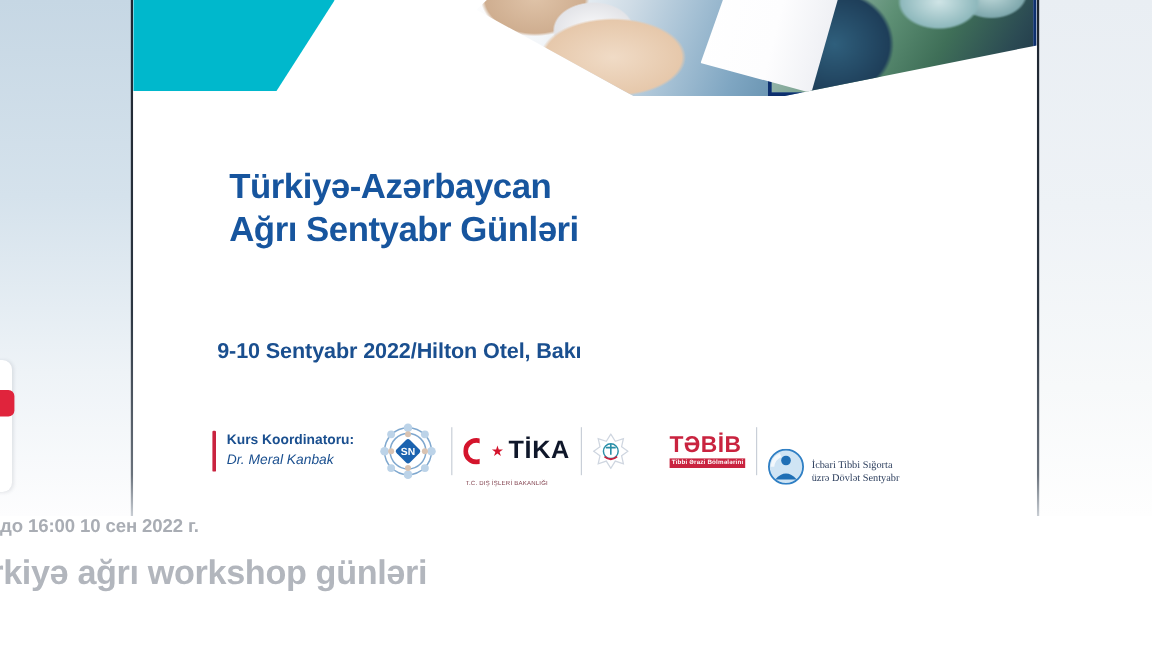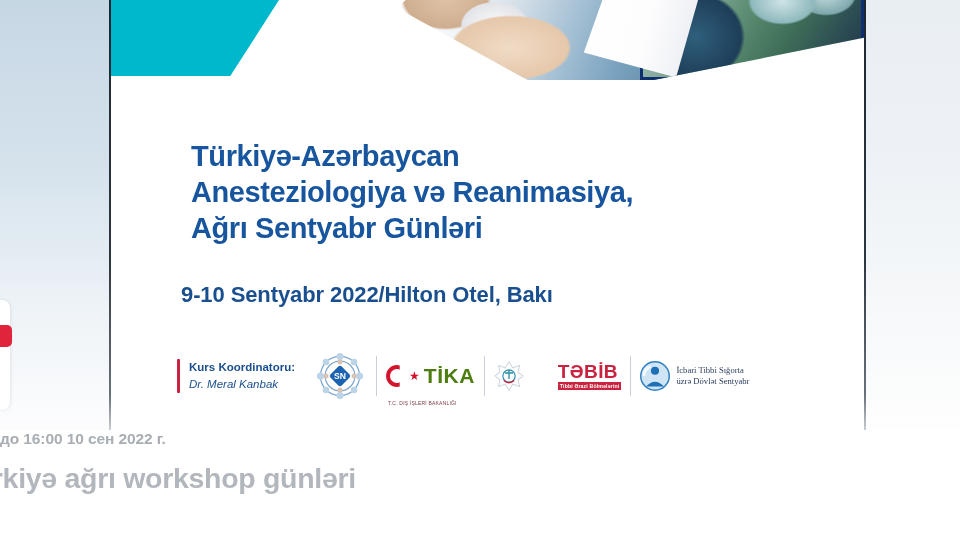--- a/index.html
+++ b/index.html
@@ -103,21 +103,21 @@
     color: #17559e;
     font-stretch: condensed;
     margin-top: 12px;
   }
   #poster-title .tline { display: block; white-space: nowrap; }
 
   #poster-subtitle {
     position: absolute;
     left: 70px; top: 282px;
     font-weight: bold;
-    font-size: 22px;
+    font-size: 18px;
     letter-spacing: -0.1px;
     color: #1a4f8f;
     white-space: nowrap;
   }
 
   
   #poster-footer {
     position: absolute;
     left: 66px; top: 348px;
     width: 640px; height: 56px;
@@ -158,41 +158,41 @@
   #tika-crescent::before {
     content: ""; position: absolute; inset: 0;
     border-radius: 50%;
     border: 4.5px solid #d4142c;
     clip-path: polygon(0 0, 62% 0, 62% 100%, 0 100%);
   }
   #tika-star {
     color: #d4142c; font-size: 12px; line-height: 1; flex: none; margin: 0 1px 0 -2px;
   }
   #tika-word {
-    font-size: 21px; font-weight: bold; color: #4d7c0f; letter-spacing: 0.5px;
+    font-size: 21px; font-weight: bold; color: #0f172a; letter-spacing: 0.5px;
   }
   #tika-tagline {
     position: absolute; left: 2px; bottom: -2px;
     font-size: 5px; color: #7d3a47; white-space: nowrap; letter-spacing: .2px;
   }
   
   #logo-tebib { gap: 5px; }
   #tebib-mark {
     width: 30px; height: 30px; flex: none;
   }
   #tebib-words { display: flex; flex-direction: column; margin-left: 29px; }
   #tebib-word {
     font-size: 19px; font-weight: bold; color: #c9233f; letter-spacing: .4px; line-height: 19px;
   }
   #tebib-tagline {
     font-size: 5.2px; font-weight: bold; color: #7a2030; letter-spacing: .15px;
     background: #c9233f; color: #fff; padding: 1px 2px; margin-top: 1px;
   }
   
-  #logo-itsda { gap: 6px; }
+  #logo-itsda { gap: 6px; align-items: flex-end; }
   #itsda-mark { width: 30px; height: 30px; flex: none; }
   #itsda-words { display: flex; flex-direction: column; }
   .itsda-line {
     font-family: "Liberation Serif", serif;
     font-size: 8.6px; color: #2b3d5c; line-height: 11px; white-space: nowrap;
   }
 
   
   #event-datetime {
     position: absolute;
@@ -249,21 +249,20 @@
     <div id="poster-cyan-shape" style="background:#00b8cc"></div>
 
     <div id="poster-photo-band">
       <div class="photo" id="photo-ultrasound"></div>
       <div class="photo" id="photo-instruments"></div>
       <div id="photo-paper"></div>
     </div>
 
     <div id="poster-title">
       <span class="tline">Türkiyə-Azərbaycan</span>
-      <span class="tline">Anesteziologiya və Reanimasiya,</span>
       <span class="tline">Ağrı Sentyabr Günləri</span>
     </div>
 
     <div id="poster-subtitle">9-10 Sentyabr 2022/Hilton Otel, Bakı</div>
 
     <div id="poster-footer">
 
       <div id="coordinator">
         <div id="coordinator-rule"></div>
         <div id="coordinator-text">

